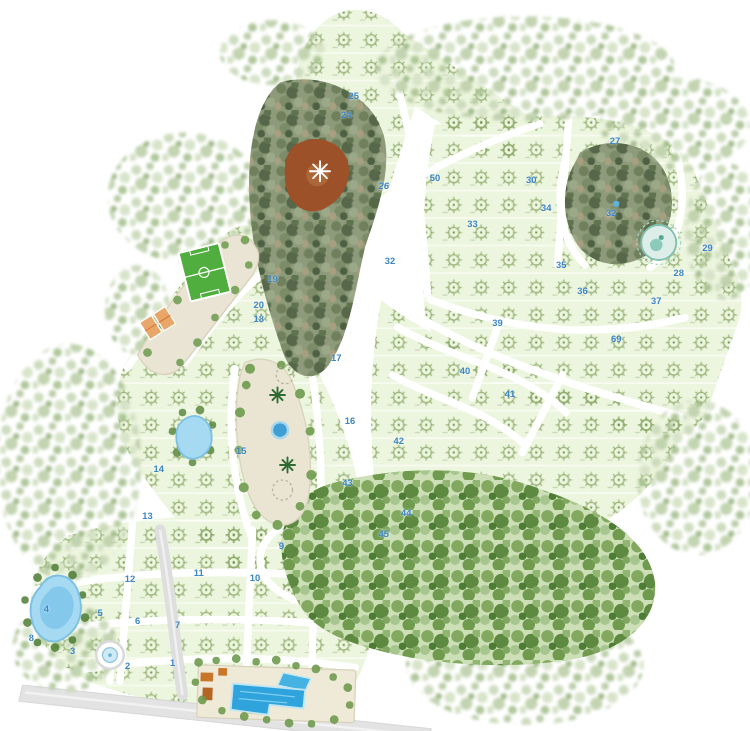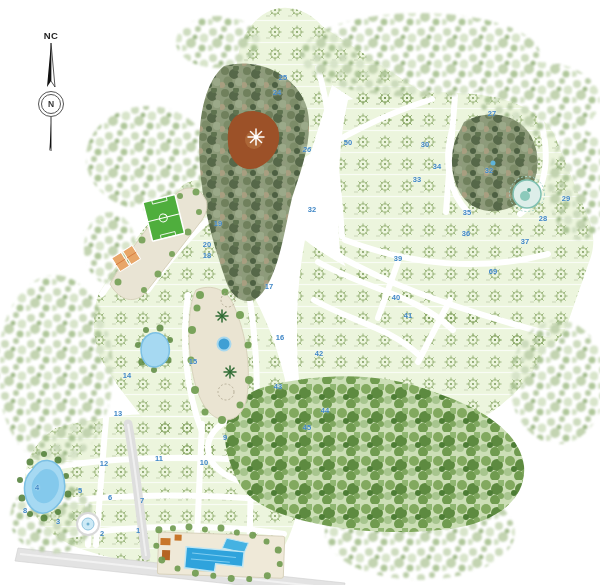--- a/index.html
+++ b/index.html
@@ -306,34 +306,20 @@
       <circle cx="232" cy="578" r="3.5"></circle>
           <circle cx="214" cy="576" r="3"></circle>
           <circle cx="196" cy="574" r="3.5"></circle>
       <circle cx="178" cy="570" r="3"></circle>
           <circle cx="162" cy="562" r="3.5"></circle>
           <circle cx="156" cy="548" r="3"></circle>
     </g>
   </g>
 </svg>
 
-<div class="compass">
-  <div class="compass-label">NC</div>
-  <svg width="12" height="48" viewBox="0 0 12 48">
-    <polygon points="6,0 2,44 6,38" fill="#111"></polygon>
-    <polygon points="6,0 10,44 6,38" fill="#ffffff" stroke="#111" stroke-width="0.7"></polygon>
-  </svg>
-  <div class="compass-ring">
-    <span>N</span>
-  </div>
-  <svg width="10" height="36" viewBox="0 0 10 36">
-    <line x1="5" y1="0" x2="5" y2="34" stroke="#333" stroke-width="1"></line>
-    <polygon points="5,6 3.4,34 5,30" fill="#111"></polygon>
-  </svg>
-</div>
 
 <div id="labels-layer">
       <span class="block-num" style="left: 138px; top: 530px;">1</span>
       <span class="block-num" style="left: 102px; top: 533px;">2</span>
       <span class="block-num" style="left: 58px; top: 521px;">3</span>
       <span class="block-num" style="left: 37px; top: 487px;">4</span>
       <span class="block-num" style="left: 80px; top: 490px;">5</span>
       <span class="block-num" style="left: 110px; top: 497px;">6</span>
       <span class="block-num" style="left: 142px; top: 500px;">7</span>
       <span class="block-num" style="left: 25px; top: 510px;">8</span>
@@ -352,28 +338,28 @@
       <span class="block-num" style="left: 277px; top: 92px;">24</span>
       <span class="block-num" style="left: 283px; top: 77px;">25</span>
       <span class="block-num" style="left: 307px; top: 149px; font-style: italic;">26</span>
       <span class="block-num" style="left: 492px; top: 113px;">27</span>
       <span class="block-num" style="left: 543px; top: 218px;">28</span>
       <span class="block-num" style="left: 566px; top: 198px;">29</span>
       <span class="block-num" style="left: 425px; top: 144px; text-align: center;">30</span>
       <span class="block-num" style="left: 348px; top: 142px;">50</span>
       <span class="block-num" style="left: 312px; top: 209px;">32</span>
       <span class="block-num" style="left: 489px; top: 170px;">32</span>
-      <span class="block-num" style="left: 378px; top: 179px; margin-left: 39px;">33</span>
+      <span class="block-num" style="left: 378px; top: 179px;">33</span>
       <span class="block-num" style="left: 437px; top: 166px;">34</span>
-      <span class="block-num" style="left: 467px; top: 212px;">35</span>
+      <span class="block-num" style="left: 449px; top: 212px;">35</span>
       <span class="block-num" style="left: 466px; top: 233px;">36</span>
       <span class="block-num" style="left: 525px; top: 241px;">37</span>
       <span class="block-num" style="left: 493px; top: 271px;">69</span>
       <span class="block-num" style="left: 398px; top: 258px;">39</span>
-      <span class="block-num" style="left: 372px; top: 297px; padding-left: 48px;">40</span>
+      <span class="block-num" style="left: 372px; top: 297px;">40</span>
       <span class="block-num" style="left: 408px; top: 315px;">41</span>
       <span class="block-num" style="left: 319px; top: 353px;">42</span>
       <span class="block-num" style="left: 278px; top: 386px;">43</span>
       <span class="block-num" style="left: 325px; top: 410px;">44</span>
       <span class="block-num" style="left: 307px; top: 427px;">45</span>
     </div>
 
 </div>
 
 </body></html>

